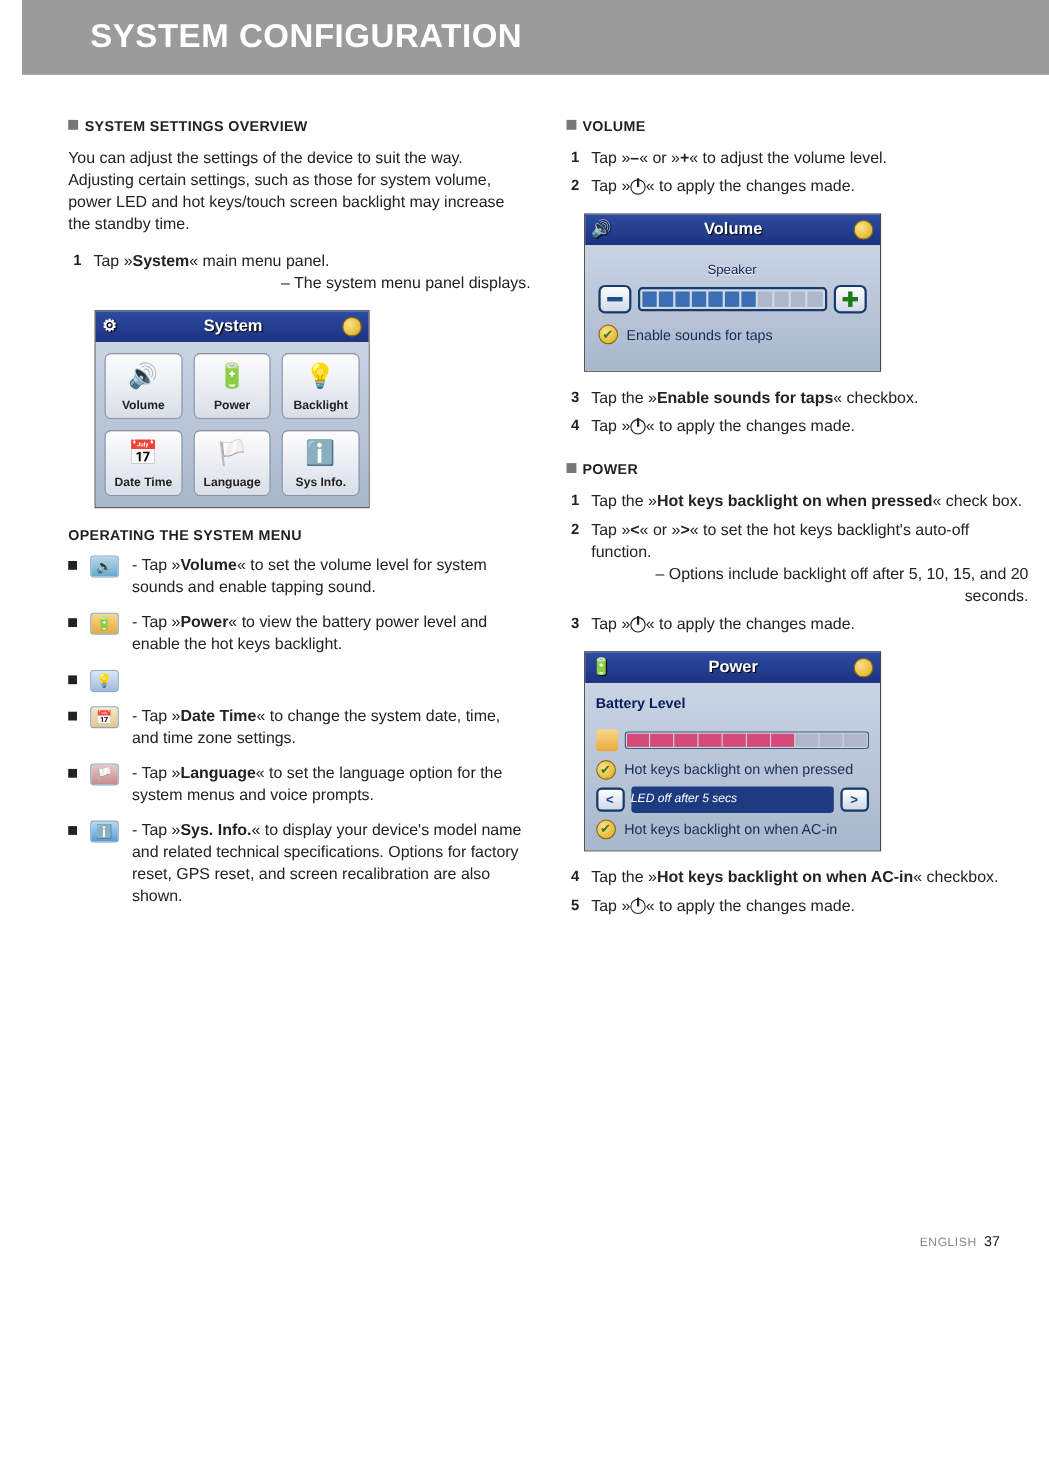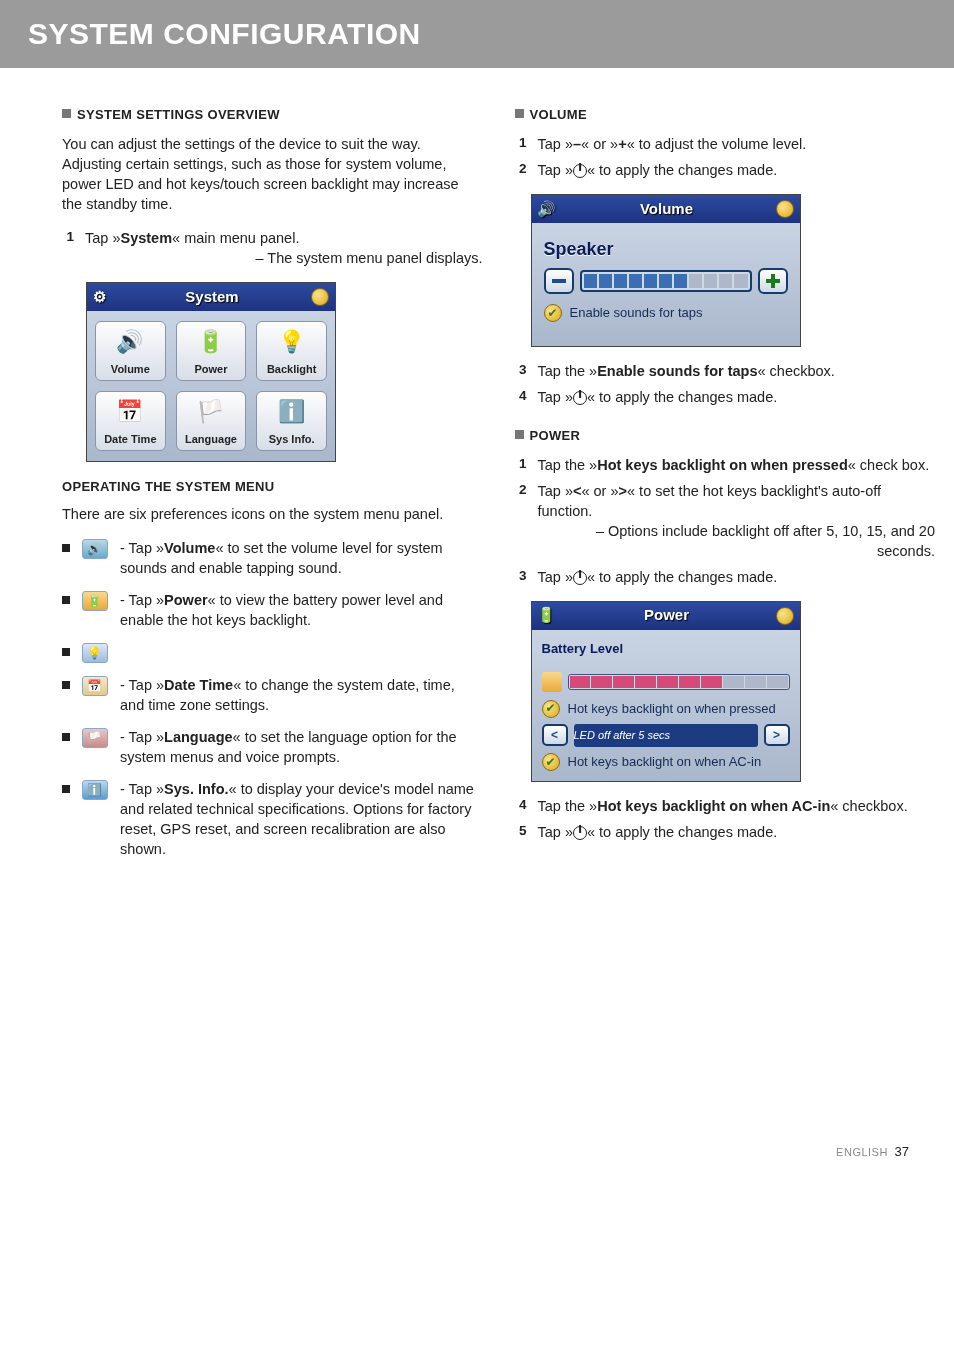--- a/index.html
+++ b/index.html
@@ -1,17 +1,17 @@
 <!DOCTYPE html>
 <html><head>
 <meta charset="utf-8">
 <style>
   * { box-sizing: border-box; margin: 0; padding: 0; }
   body { font-family: Arial, Helvetica, sans-serif; background: #fff; width: 954px; margin: 0 auto; color: #222; }
-  .title-bar { background: #9b9b9b; height: 68px; display: flex; align-items: center; padding-left: 28px; }
+  .title-bar { background: #9b9b9b; height: 68px; display: flex; align-items: center; padding-left: 62px; margin-left: 20px; }
   .title-bar h1 { color: #fff; font-size: 30px; font-weight: 600; letter-spacing: 0.5px; }
   .content { display: flex; padding: 38px 19px 0 62px; gap: 32px; }
   .col { flex: 1; font-size: 14.5px; line-height: 1.38; }
   .section-label { font-size: 13px; font-weight: bold; letter-spacing: 0.3px; margin-bottom: 10px; }
   .sq { display: inline-block; width: 9px; height: 9px; background: #777; margin-right: 6px; vertical-align: 1px; }
   .para { margin-bottom: 14px; }
   ol.numlist { list-style: none; margin-bottom: 14px; }
   ol.numlist li { display: flex; gap: 11px; margin-bottom: 6px; }
   ol.numlist .num { font-weight: bold; font-size: 13.5px; min-width: 12px; text-align: right; }
   ol.numlist .txt { flex: 1; }
@@ -29,21 +29,21 @@
   .sys-titlebar { background: linear-gradient(#2d4ba0,#1d3280); height: 28px; display:flex; align-items:center; padding:0 6px; color:#fff; font-weight:bold; font-size:15px; text-shadow:1px 1px 1px #000; }
   .sys-titlebar .gear{ width:20px; }
   .sys-titlebar .ttl{ flex:1; text-align:center; }
   .sys-titlebar .golden{ width:18px;height:18px; border-radius:50%; background:radial-gradient(circle at 35% 35%, #ffe28a,#d6a918); border:1px solid #8a6b0c; }
   .sys-body { background: linear-gradient(#c9d4e3,#a9b7cc); padding: 10px 8px; display:grid; grid-template-columns:repeat(3,1fr); gap:10px; }
   .sys-btn { background:linear-gradient(#fdfdfd,#d8dee8); border:1px solid #8a94a6; border-radius:6px; height:60px; display:flex; flex-direction:column; align-items:center; justify-content:flex-end; font-size:11px; font-weight:bold; color:#222; padding-bottom:3px; }
   .sys-btn .ic{ flex:1; display:flex; align-items:center; justify-content:center; font-size:22px; }
   
   .vol-shot { width: 270px; margin-left:16px; }
   .vol-body { background: linear-gradient(#c9d4e3,#a9b7cc); padding: 14px 12px 24px; }
-  .vol-body .lbl{ color:#0a1a5a; font-weight:bold; font-size:18px; margin-bottom:6px; text-shadow:0 1px 0 #fff; }
+  .vol-body .lbl{ color:#0a1a5a; font-weight:normal; font-size:12px; margin-bottom:6px; text-shadow:0 1px 0 #fff;text-align:center; }
   .vol-ctrl{ display:flex; align-items:center; gap:6px; margin-bottom:10px; }
   .pmbtn{ width:30px;height:26px; border:2px solid #163a6b; border-radius:6px; background:linear-gradient(#fff,#cfd9e7); display:flex;align-items:center;justify-content:center; }
   .minus{ width:14px;height:4px;background:#1b4e8c; }
   .plus{ position:relative; width:14px;height:14px; }
   .plus::before,.plus::after{ content:''; position:absolute; background:#1b7a1b; }
   .plus::before{ left:5px;top:0;width:4px;height:14px; } .plus::after{ top:5px;left:0;width:14px;height:4px; }
   .bar{ flex:1; height:22px; border:2px solid #163a6b; border-radius:4px; background:#d0d8e4; display:flex; padding:2px; gap:2px; }
   .seg{ flex:1; background:#3b6fb3; } .seg.off{ background:#aeb8ca; }
   .chk-row{ display:flex; align-items:center; gap:8px; color:#152a55; font-size:13px; }
   .chk{ width:18px;height:18px;border-radius:50%; background:radial-gradient(circle at 35% 35%, #ffe28a,#d6a918); border:1px solid #8a6b0c; display:flex;align-items:center;justify-content:center; color:#3a7a1a; font-size:12px; }
@@ -112,21 +112,20 @@
             <span>Language</span>
           </div>
         <div class="sys-btn">
             <span class="ic">ℹ️</span>
             <span>Sys Info.</span>
           </div>
       </div>
     </div>
 
     <div class="subhead">OPERATING THE SYSTEM MENU</div>
-    <p class="para">There are six preferences icons on the system menu panel.</p>
 
     <ul class="iconlist">
       <li>
           <span class="bullet-sq"></span>
           <span class="mini-icon mi-vol">🔊</span>
           <span class="idesc"><span>- Tap »</span><b>Volume</b><span>« to set the volume level for system sounds and enable tapping sound.</span></span>
         </li>
       <li>
           <span class="bullet-sq"></span>
           <span class="mini-icon mi-pow">🔋</span>

